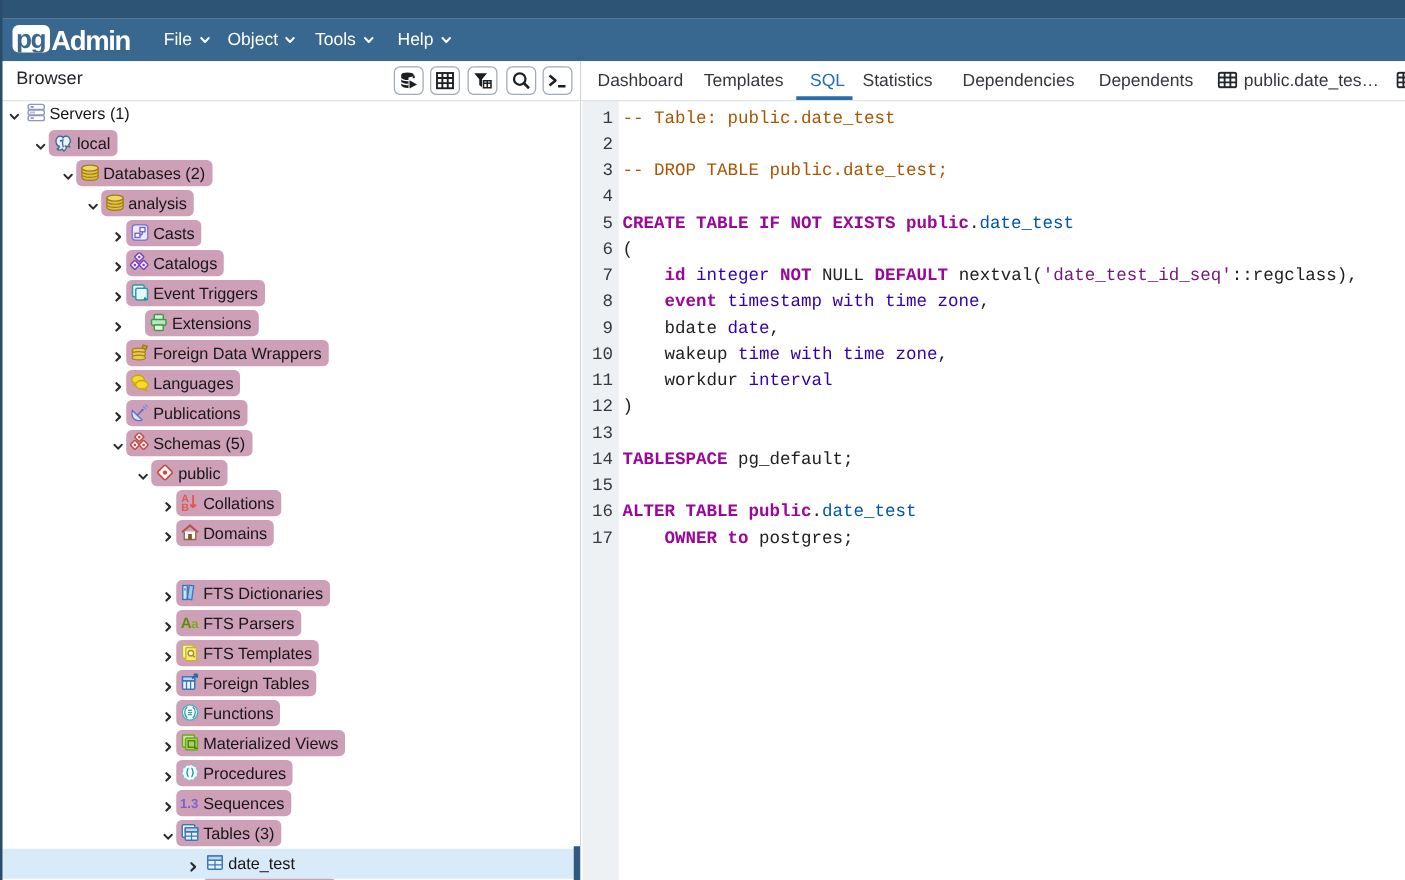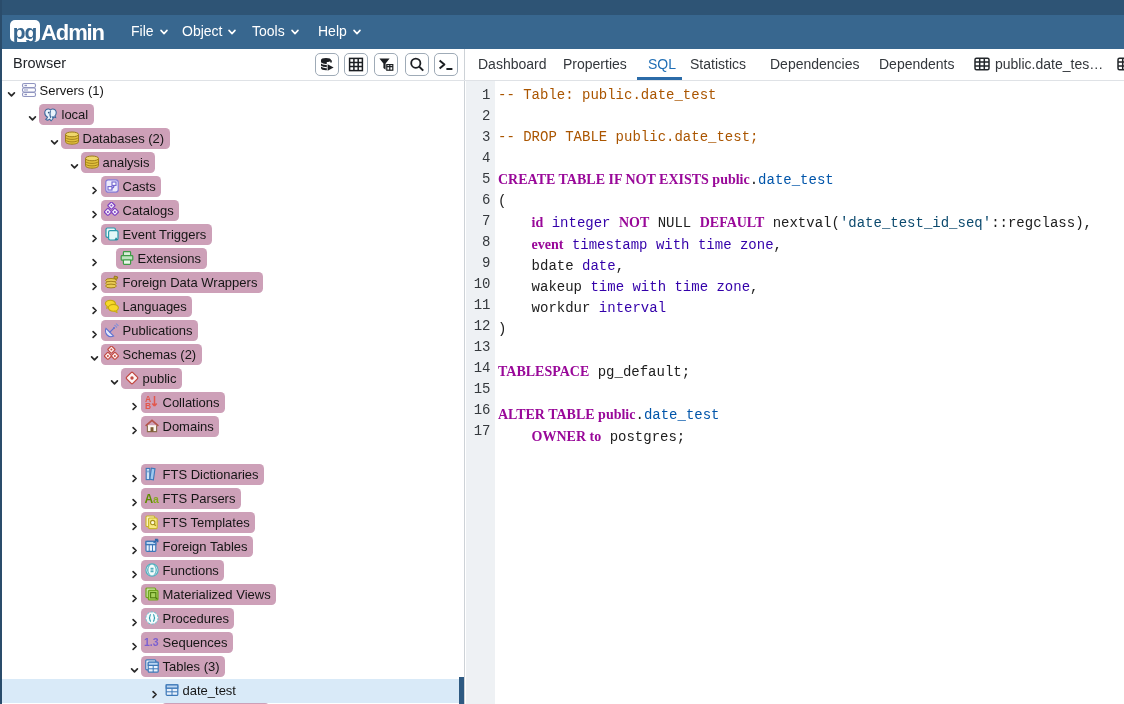--- a/index.html
+++ b/index.html
@@ -38,24 +38,24 @@
 .tab{position:absolute;top:0;height:31.5px;line-height:30.5px;font-size:14px;color:#33373c;white-space:pre;}
 .tab.active{color:#1f6eb5;}
 .underline{position:absolute;top:28.5px;height:3px;background:#2b6ba8;}
 .tab svg{vertical-align:-2px;margin-right:5px;}
 .sqlarea{position:absolute;left:465px;top:31.5px;width:659px;height:624px;background:#fff;}
 .gutter{position:absolute;left:0.5px;top:0;width:29px;height:624px;background:#eef1f4;}
 .lnums{position:absolute;left:0.5px;top:5px;width:25px;text-align:right;
  font-family:"Liberation Mono",monospace;font-size:14px;line-height:21px;color:#35393d;}
 .code{position:absolute;left:33px;top:5px;font-family:"Liberation Mono",monospace;
  font-size:14px;line-height:21px;color:#202020;white-space:pre;}
-.code .k{color:#990899;font-weight:bold;font-family:Liberation Serif, serif;}
+.code .k{color:#990899;font-weight:bold;}
 .code .t{color:#3300aa;}
 .code .v{color:#0055aa;}
-.code .s{color:#0c4a6e;}
+.code .s{color:#701a75;}
 .code .c{color:#aa5500;text-align:center;}
 </style></head><body>
 <div class="titlebar">
     <span>pgAdmin 4</span>
   </div>
 <div class="menubar">
     <div class="logo"><span class="pgbox"><b>pg</b></span><span class="adm">Admin</span></div>
     <span class="menu" style="left:131px">File<svg width="10" height="10" viewBox="0 0 10 10">
         <path d="M2 3.4 L5 6.6 L8 3.4" fill="none" stroke="#fff" stroke-width="1.6" stroke-linecap="round" stroke-linejoin="round"></path>
       </svg></span>
@@ -288,21 +288,21 @@
           <svg width="16" height="16" viewBox="0 0 16 16">
             <g fill="#fdeeee" stroke="#c24a42" stroke-width="1.2">
               <rect x="4.7" y="0.9" width="5.4" height="5.4" transform="rotate(45 7.4 3.6)" rx="0.8"></rect>
               <rect x="1.2" y="7.2" width="5.4" height="5.4" transform="rotate(45 3.9 9.9)" rx="0.8"></rect>
               <rect x="8.2" y="7.2" width="5.4" height="5.4" transform="rotate(45 10.9 9.9)" rx="0.8"></rect>
             </g>
             <circle cx="7.4" cy="3.6" r="1" fill="#c24a42"></circle>
             <circle cx="3.9" cy="9.9" r="1" fill="#c24a42"></circle>
             <circle cx="10.9" cy="9.9" r="1" fill="#c24a42"></circle>
           </svg>
-          <span class="lb">Schemas (2)</span>
+          <span class="lb">Schemas (5)</span>
         </div>
       </div>
       <div class="row" style="top:288px">
         <span class="chev" style="left:109px"><svg width="11" height="11" viewBox="0 0 11 11">
             <path d="M2.6 3.9 L5.5 6.9 L8.4 3.9" fill="none" stroke="#2b2b2b" stroke-width="1.7" stroke-linecap="round" stroke-linejoin="round"></path>
           </svg></span>
         <div class="pill pk" style="left:121px">
           <svg width="16" height="16" viewBox="0 0 16 16">
             <rect x="3.6" y="3.6" width="8.8" height="8.8" transform="rotate(45 8 8)" rx="1.2" fill="#fdf4f4" stroke="#c24a42" stroke-width="1.3"></rect>
             <circle cx="8" cy="8" r="1.7" fill="#c24a42"></circle>
@@ -468,21 +468,21 @@
           </svg>
           <span class="lb">date_test</span>
         </div>
       </div>
       <div style="position:absolute;top:623.5px;left:162px;width:107px;height:4px;background:#cda0b8;border-radius:5px 5px 0 0"></div>
     </div>
     <div class="divider"></div>
     <div class="hborder"></div>
     <div class="tabs">
       <div class="tab" style="left:13px">Dashboard</div>
-      <div class="tab" style="left:98px">Properties</div>
+      <div class="tab" style="left:98px">Templates</div>
       <div class="tab active" style="left:183px">SQL</div>
       <div class="tab" style="left:225px">Statistics</div>
       <div class="tab" style="left:305px">Dependencies</div>
       <div class="tab" style="left:414px">Dependents</div>
       <div class="tab" style="left:509px"><svg width="16" height="14" viewBox="0 0 16 14">
           <g stroke="#23272b" stroke-width="1.5" fill="none">
             <rect x="1" y="1.2" width="14" height="11.6" rx="1.5"></rect>
             <path d="M1 5 H15 M1 8.9 H15 M5.7 1.2 V12.8 M10.3 1.2 V12.8"></path>
           </g>
         </svg>public.date_tes…</div>

